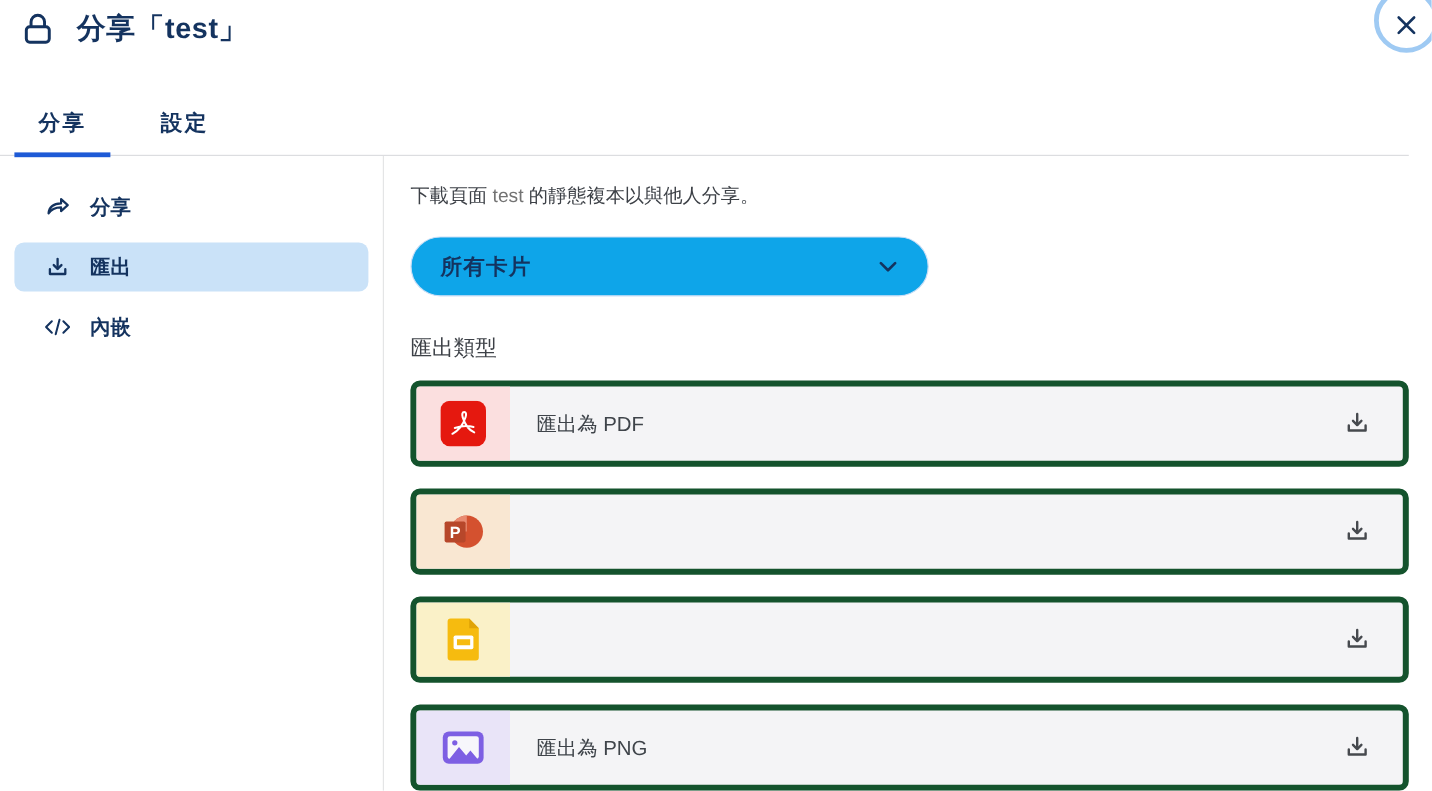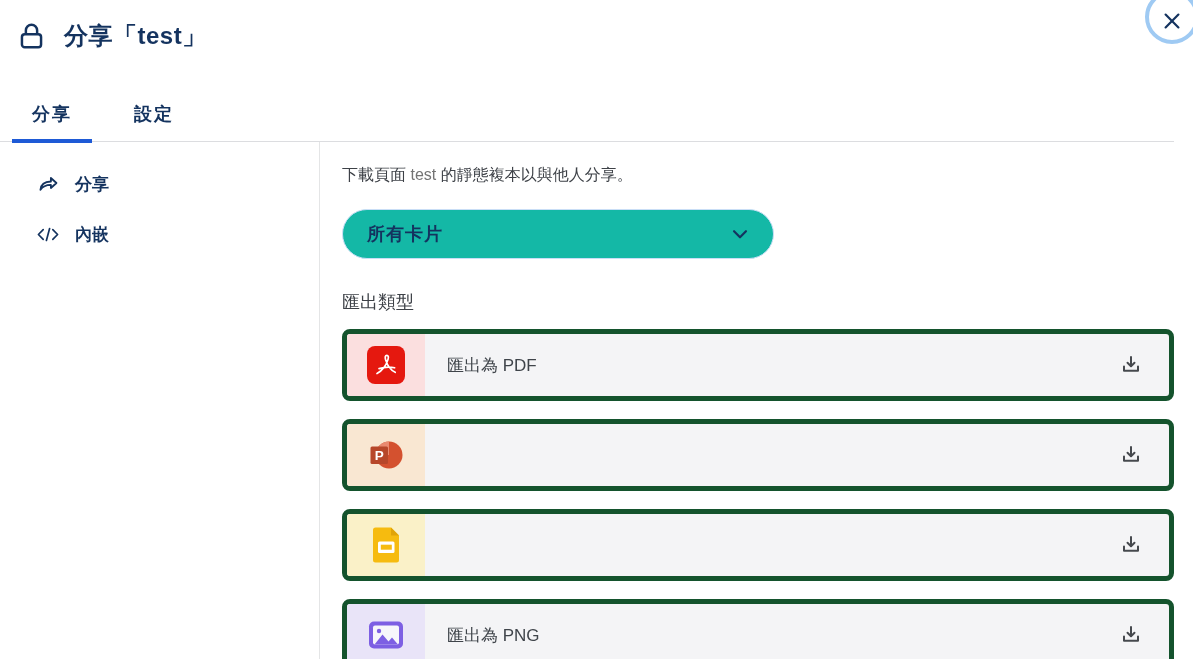--- a/index.html
+++ b/index.html
@@ -9,21 +9,21 @@
     background: #fff;
     overflow: hidden;
     position: relative;
     font-family: "Liberation Sans", "DejaVu Sans", sans-serif;
     display: flex; flex-direction: column;
   }
 
   
   .header {
     display: flex; align-items: flex-end; gap: 19px;
-    padding: 20px 0 0 18px;
+    padding: 8px 0 0 18px;
     flex: none;
   }
   .modal-title {
     margin: 0;
     font-size: 24px; font-weight: 700;
     color: #14335f;
     letter-spacing: 0.5px;
   }
   .close-btn {
     position: absolute; top: -10px; right: -6px;
@@ -87,21 +87,21 @@
     margin: 0;
     font-size: 16px; color: #3d4147;
   }
   .desc strong { font-weight: 400; color: #737373; margin-top: 33px; }
 
   .dropdown {
     margin-top: 23px;
     width: 432px; height: 50px;
     border: 1px solid #c9def6;
     border-radius: 25px;
-    background: #14b8a6;
+    background: #0ea5e9;
     display: flex; align-items: center; justify-content: space-between;
     padding: 0 22px 0 24px;
     cursor: pointer;
   }
   .dropdown .dd-value {
     font-size: 18px; font-weight: 700; color: #14335f; letter-spacing: 1px;
   }
 
   .section-label {
     margin: 31px 0 15px 0;
@@ -167,20 +167,30 @@
   <aside class="sidebar">
     <div class="side-item">
       <span class="s-icon">
         <svg width="23" height="23" viewBox="0 0 24 24" fill="none" stroke="#14335f" stroke-width="1.9" stroke-linejoin="round" stroke-linecap="round">
           <path d="M14.5 5.2 L20.3 10.4 L14.5 15.6 V12.3 C8.6 12.3 5.6 14.3 3.6 17.6 C4.1 11.7 8 9.1 14.5 8.9 V5.2 Z"></path>
         </svg>
       </span>
       <span>分享</span>
     </div>
 
+    <div class="side-item selected">
+      <span class="s-icon">
+        <svg width="22" height="22" viewBox="0 0 24 24" fill="none" stroke="#14335f" stroke-width="2.1" stroke-linecap="round" stroke-linejoin="round">
+          <path d="M12 4 v9"></path>
+          <path d="M8.5 9.7 L12 13.2 L15.5 9.7"></path>
+          <path d="M5 13.5 v4.3 h14 v-4.3"></path>
+        </svg>
+      </span>
+      <span>匯出</span>
+    </div>
 
     <div class="side-item">
       <span class="s-icon">
         <svg width="27" height="21" viewBox="0 0 30 24" fill="none" stroke="#14335f" stroke-width="2.1" stroke-linecap="round" stroke-linejoin="round">
           <path d="M9 6 L3 12 L9 18"></path>
           <path d="M21 6 L27 12 L21 18"></path>
           <path d="M17 4.5 L13 19.5"></path>
         </svg>
       </span>
       <span>內嵌</span>

